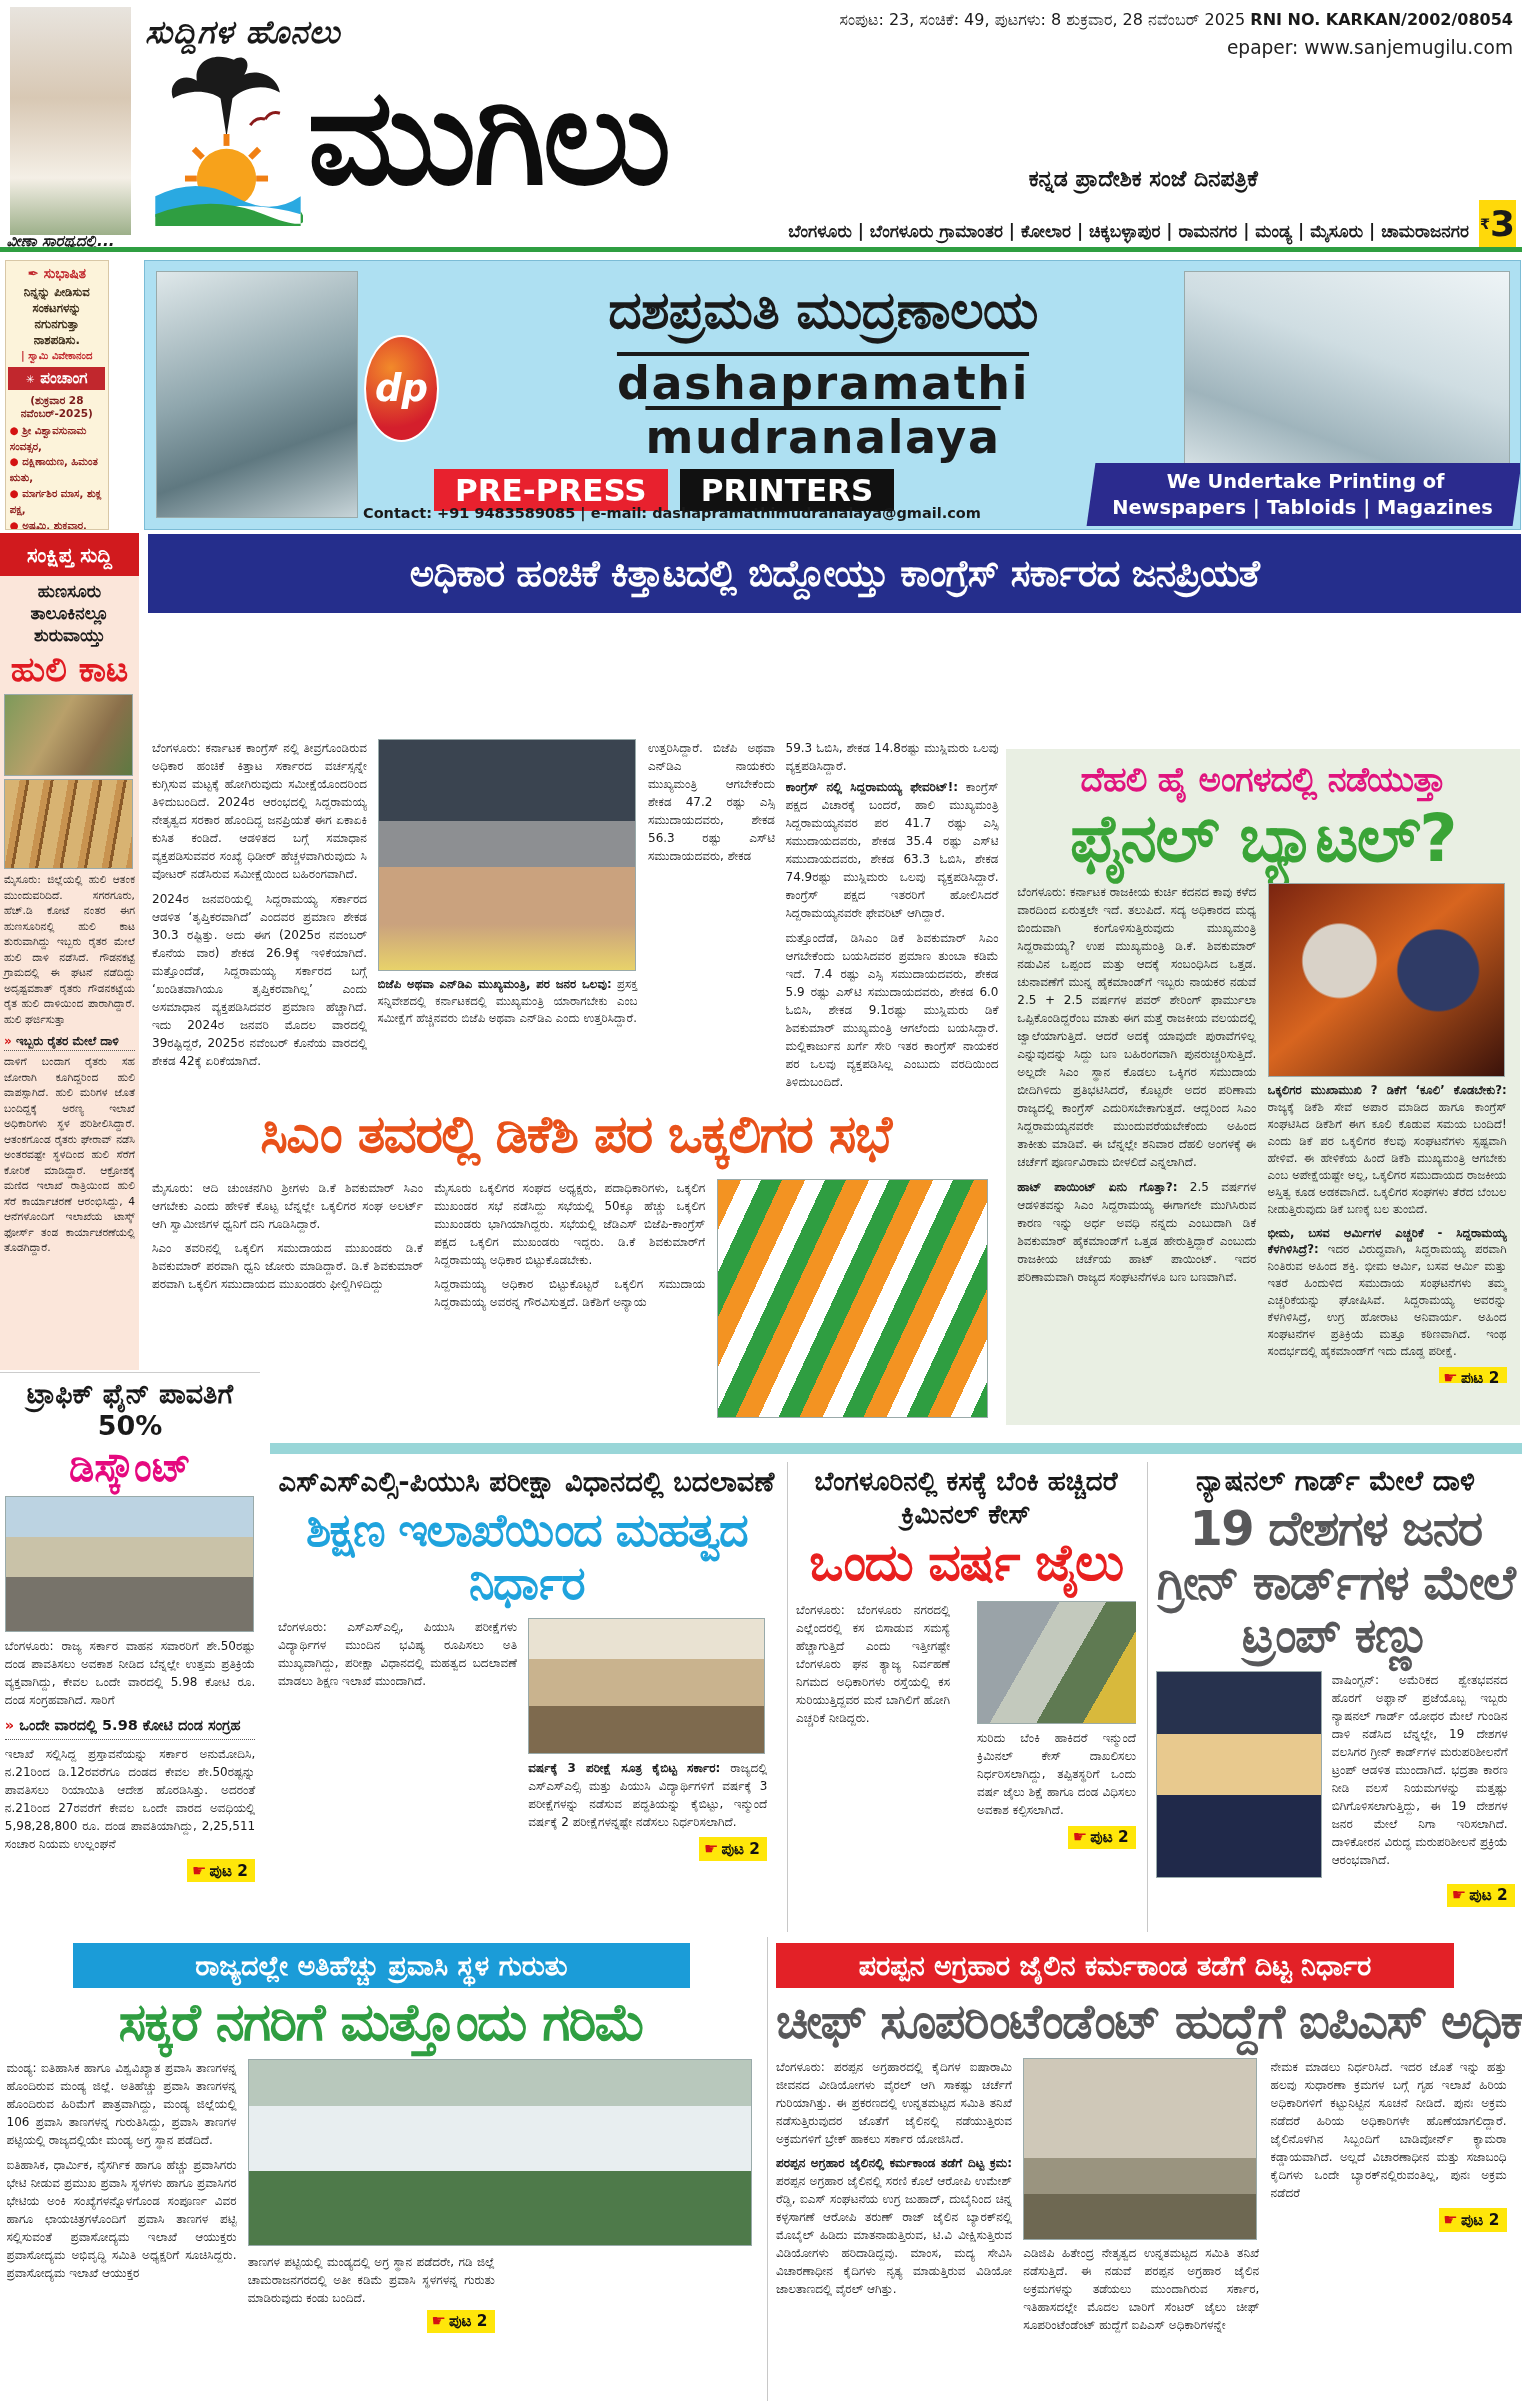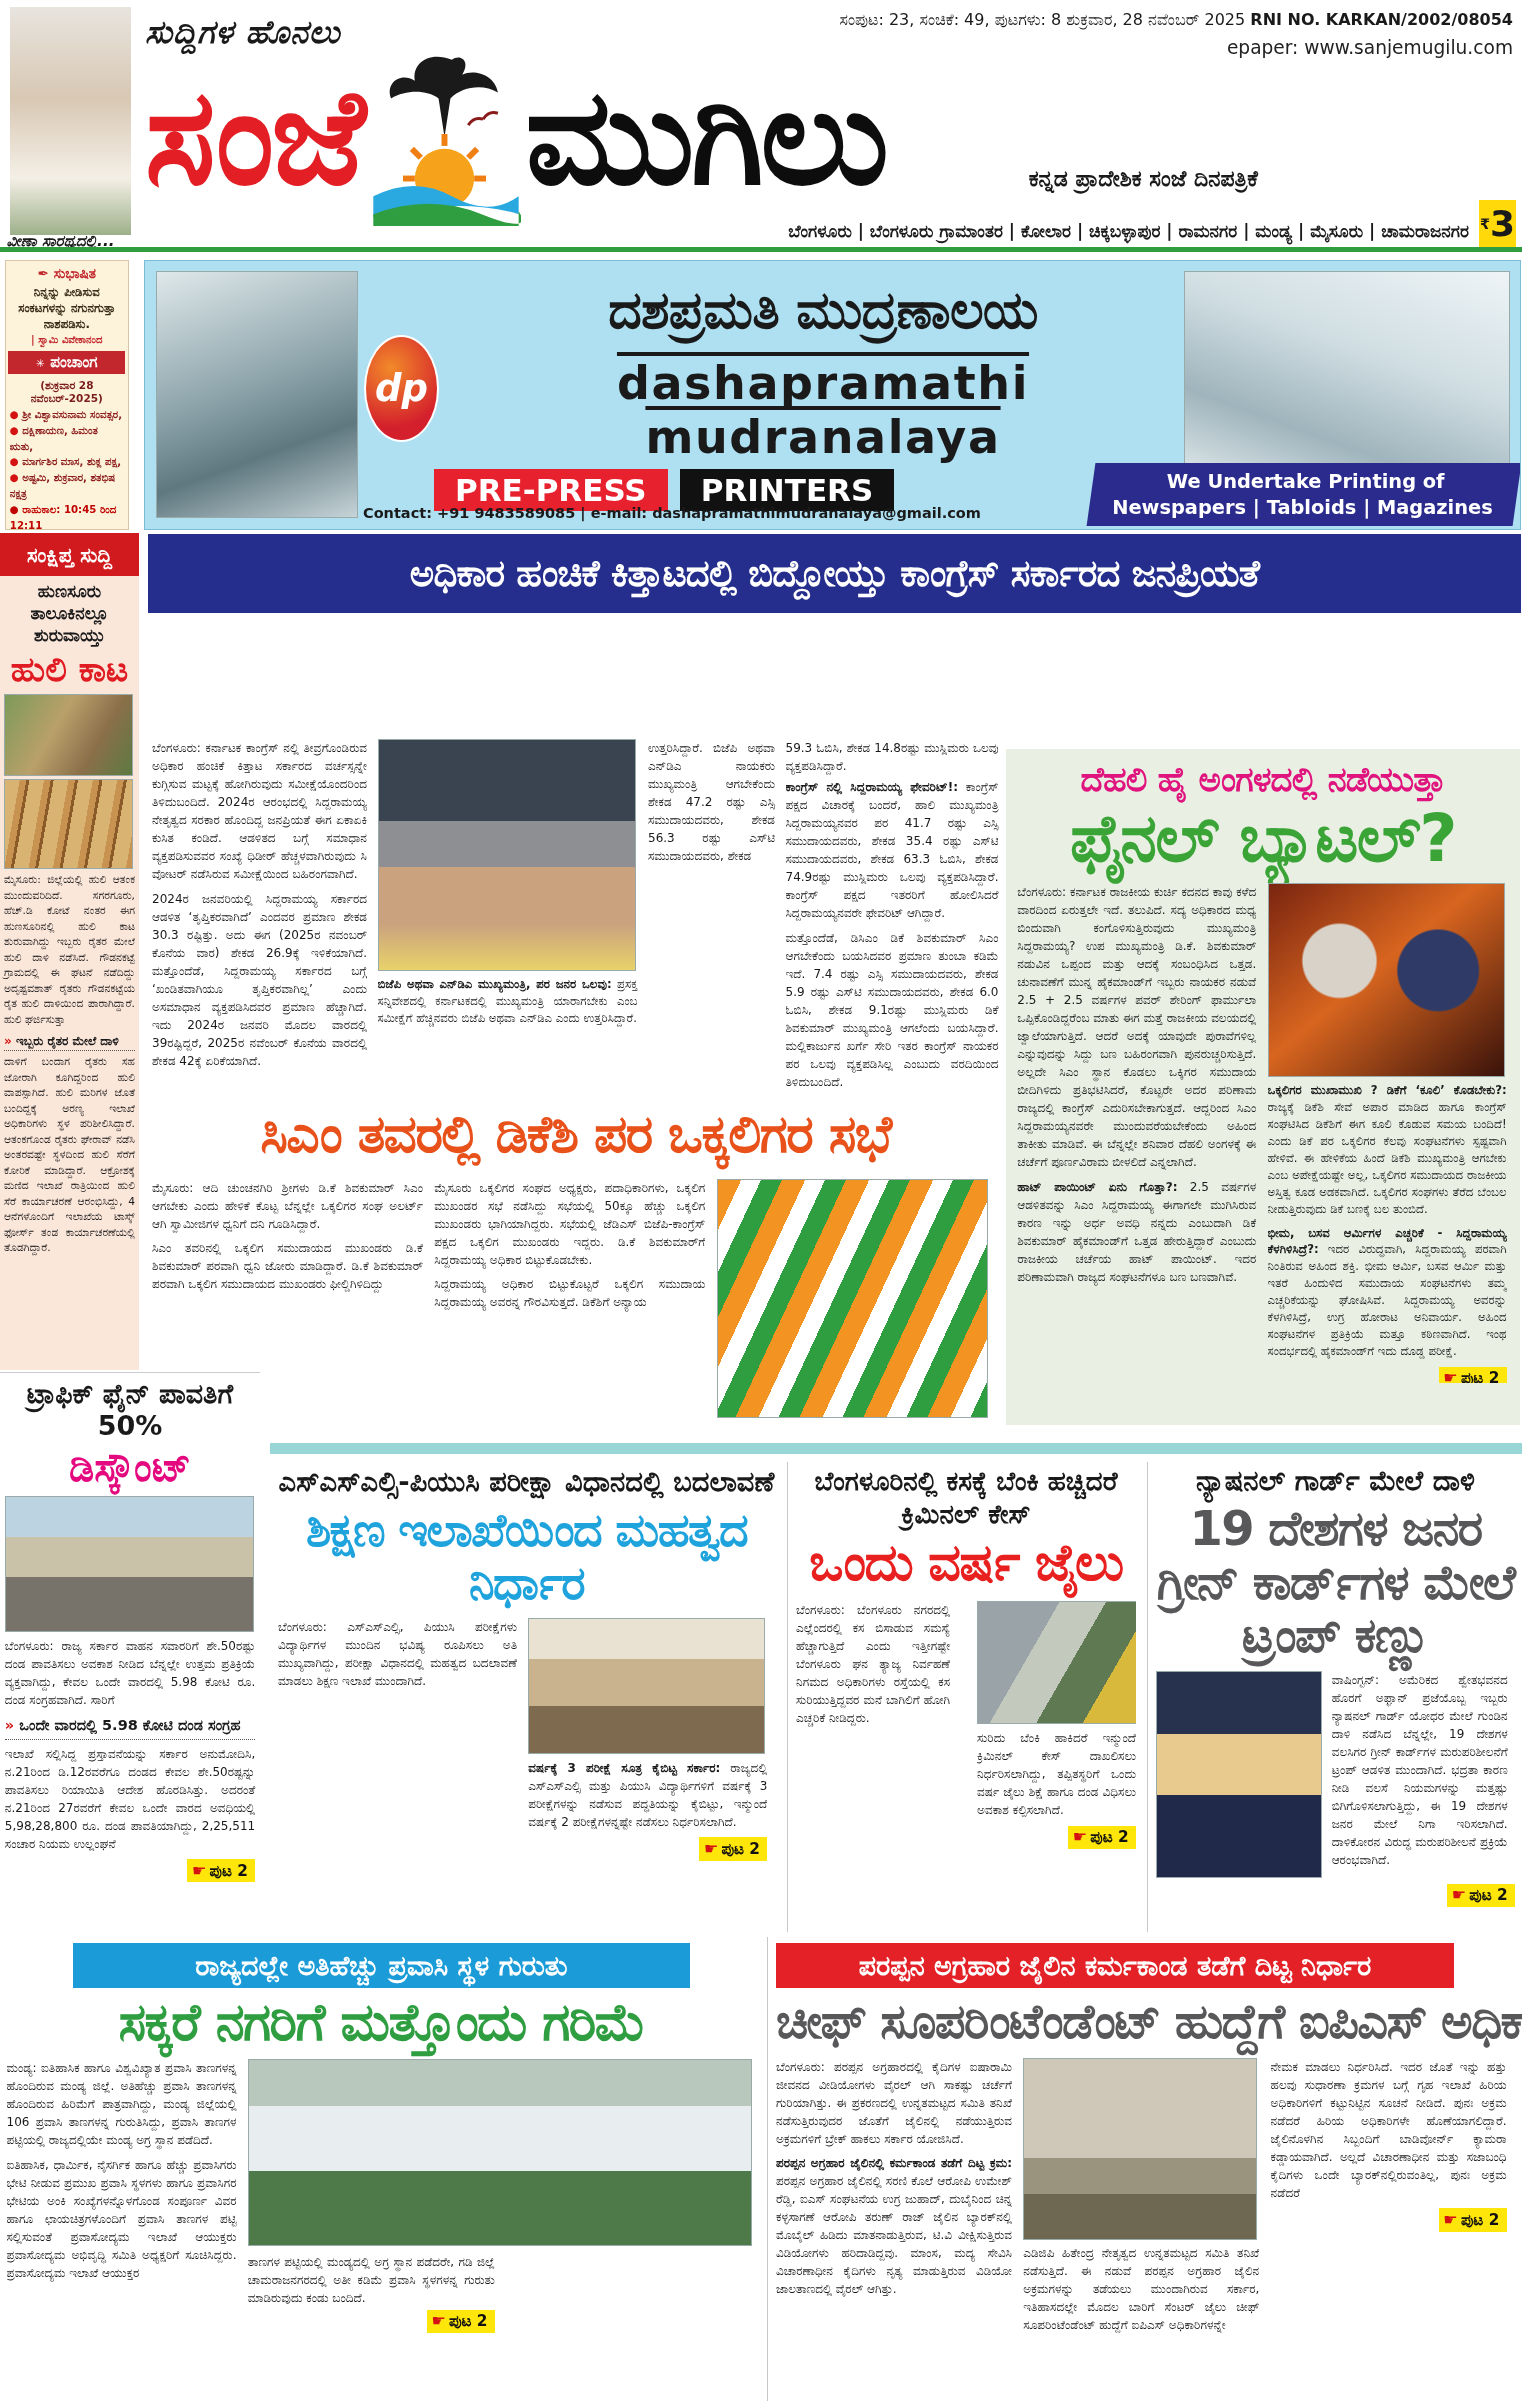--- a/index.html
+++ b/index.html
@@ -40,21 +40,20 @@
 </style>
 </head>
 <body>
 
 <div class="page">
 
   <div class="abs" style="left:0;top:0;width:1345px;height:252px;">
     <div class="abs photo ph-editor" style="left:9.7px;top:6.5px;width:121px;height:228px;border:none;"></div>
     <div class="abs b" style="left:145px;top:13px;width:387px;font-size:32px;font-style:italic;letter-spacing:0.8px;">ಸುದ್ದಿಗಳ ಹೊನಲು</div>
     <div class="abs" style="left:145px;top:42px;width:952px;height:190px;display:flex;align-items:center;">
-      <span class="b" style="font-size:133px;color:#e31e24;line-height:1;letter-spacing:-3.2px;">ಸಂಜೆ</span>
       <span style="display:inline-block;width:153px;height:178px;margin:0 4.8px;">
         <svg viewBox="0 0 100 120" width="153" height="178">
           <path d="M55 8 C40 2 28 10 30 22 C20 16 10 24 14 34 C24 28 38 28 46 34 L50 60 L54 34 C62 26 76 24 86 30 C84 18 70 14 62 18 C68 8 60 4 55 8 Z" fill="#1a1a1a"></path>
           <circle cx="50" cy="88" r="20" fill="#f7a21b"></circle>
           <g stroke="#f07f13" stroke-width="4">
             <line x1="50" y1="58" x2="50" y2="66"></line>
               <line x1="28" y1="68" x2="34" y2="74"></line>
             <line x1="72" y1="68" x2="66" y2="74"></line>
               <line x1="22" y1="88" x2="30" y2="88"></line>
               <line x1="78" y1="88" x2="70" y2="88"></line>
@@ -74,21 +73,21 @@
     <div class="abs b" style="left:855px;top:166px;width:403px;text-align:right;font-size:22px;">ಕನ್ನಡ ಪ್ರಾದೇಶಿಕ ಸಂಜೆ ದಿನಪತ್ರಿಕೆ</div>
     <div class="abs b" style="left:420px;top:221px;width:1049px;text-align:right;font-size:17px;">ಬೆಂಗಳೂರು | ಬೆಂಗಳೂರು ಗ್ರಾಮಾಂತರ | ಕೋಲಾರ | ಚಿಕ್ಕಬಳ್ಳಾಪುರ | ರಾಮನಗರ | ಮಂಡ್ಯ | ಮೈಸೂರು | ಚಾಮರಾಜನಗರ</div>
     <div class="abs b" style="left:6.5px;top:232px;width:137px;font-size:15.3px;font-style:italic;">ವೀಣಾ ಸಾರಥ್ಯದಲ್ಲಿ...</div>
     <div class="abs" style="left:1479px;top:200px;width:37px;height:48px;background:#ffd90a;display:flex;align-items:center;justify-content:center;">
       <span style="font-size:14.5px;font-weight:bold;">₹</span>
       <span class="b" style="font-size:36px;line-height:1;">3</span>
     </div>
     <div class="abs" style="left:0;top:247px;width:1523px;height:4.8px;background:#2f9e41;"></div>
   </div>
 
-  <div class="abs clip" style="left:4.8px;top:260px;width:124px;height:270px;background:#fcf3da;border:0.8px solid #d8c7a6;padding:4px;box-sizing:border-box;">
+  <div class="abs clip" style="left:4.8px;top:260px;width:104px;height:270px;background:#fcf3da;border:0.8px solid #d8c7a6;padding:4px;box-sizing:border-box;">
     <div class="ctr b" style="font-size:13.7px;color:#c1272d;">
       <span>✒</span>
       <span>ಸುಭಾಷಿತ</span>
     </div>
     <div class="ctr b" style="font-size:11.7px;color:#3a2b18;margin-top:3.2px;line-height:1.35;">ನಿನ್ನನ್ನು ಪೀಡಿಸುವ ಸಂಕಟಗಳನ್ನು ನಗುನಗುತ್ತಾ ನಾಶಪಡಿಸು.</div>
     <div class="ctr b" style="font-size:10px;color:#c1272d;margin-top:1.6px;">| ಸ್ವಾಮಿ ವಿವೇಕಾನಂದ</div>
     <div class="ctr b" style="background:#c1272d;color:#fff;font-size:15.3px;margin:4.8px -1.6px;padding:2.4px 0;">
       <span style="font-size:10.5px;">✳</span>
       <span>ಪಂಚಾಂಗ</span>
     </div>

